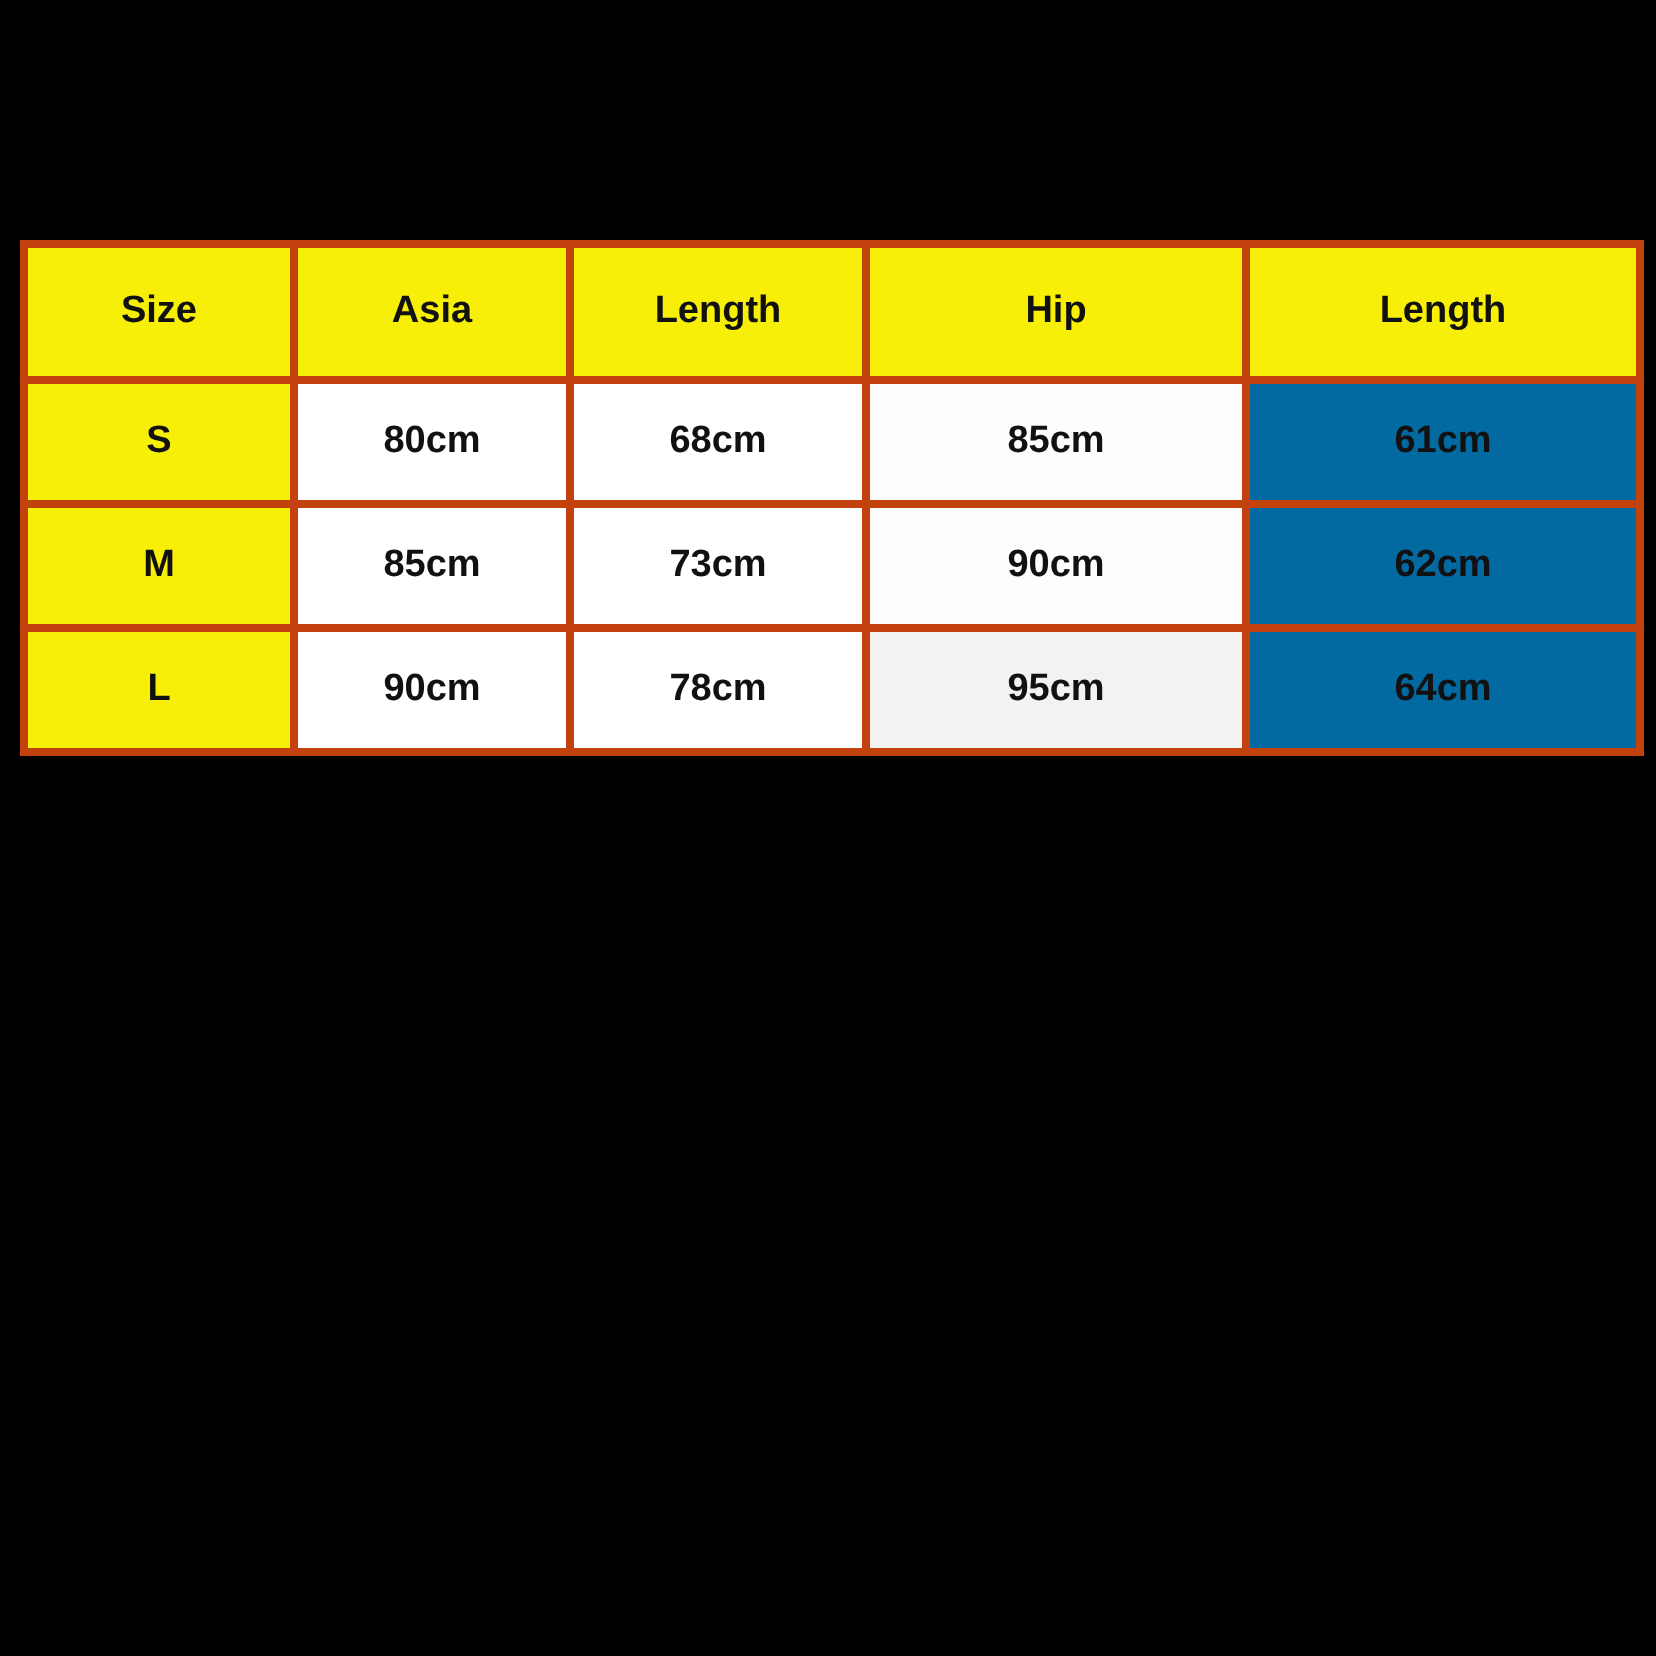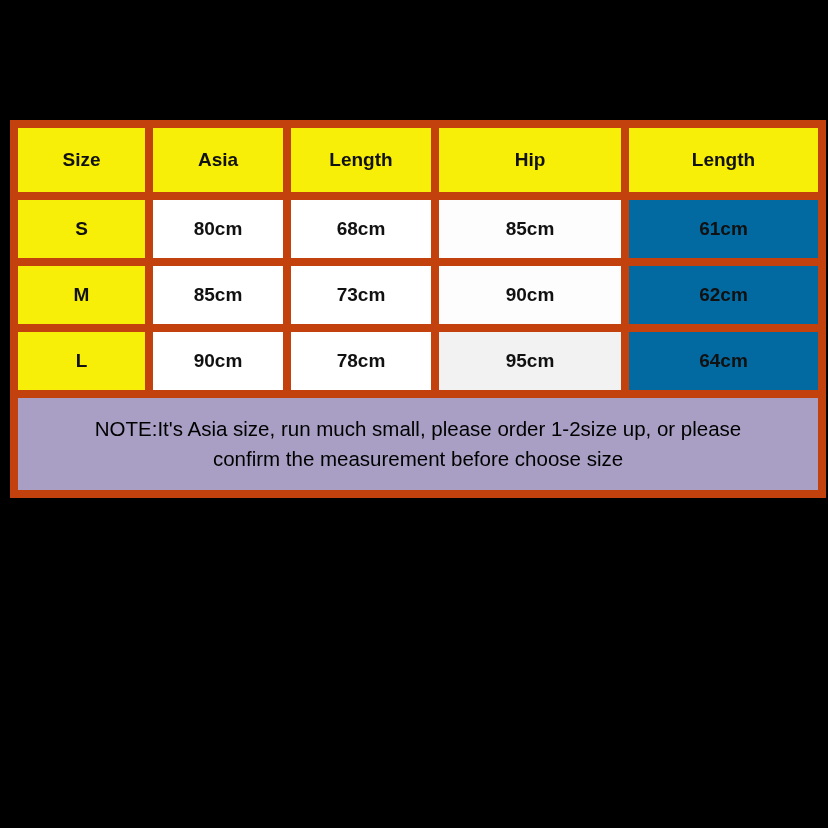--- a/index.html
+++ b/index.html
@@ -44,21 +44,21 @@
     background: #ffffff;
   }
   table.size-chart col.c-size { width: 135px; }
   table.size-chart col.c-bust { width: 138px; }
   table.size-chart col.c-waist { width: 148px; }
   table.size-chart col.c-hip { width: 190px; }
   table.size-chart col.c-length { width: 197px; }
 
   table.size-chart td,
   table.size-chart th {
-    border: 8px solid #c2410c;
+    border: 4px solid #c2410c;
     text-align: center;
     vertical-align: middle;
     font-size: 19px;
     color: #111111;
     font-weight: bold;
     height: 58px;
     padding: 0;
   }
   table.size-chart thead th {
     background: #f7ef07;
@@ -130,25 +130,19 @@
           <td class="val shade1">90cm</td>
           <td class="val shade3">62cm</td>
         </tr>
         <tr>
           <td class="sizecell">L</td>
           <td class="val">90cm</td>
           <td class="val">78cm</td>
           <td class="val shade2">95cm</td>
           <td class="val shade3">64cm</td>
         </tr>
-        <tr class="note-row">
-          <td colspan="5">
-            <span class="note-line first">NOTE:It's Asia size, run much small, please order 1-2size up, or please</span>
-            <span class="note-line second">confirm the measurement before choose size</span>
-          </td>
-        </tr>
       </tbody>
     </table>
   </div>
 
   <div class="band" id="band-bottom"></div>
 
 </div>
 
 </body></html>

